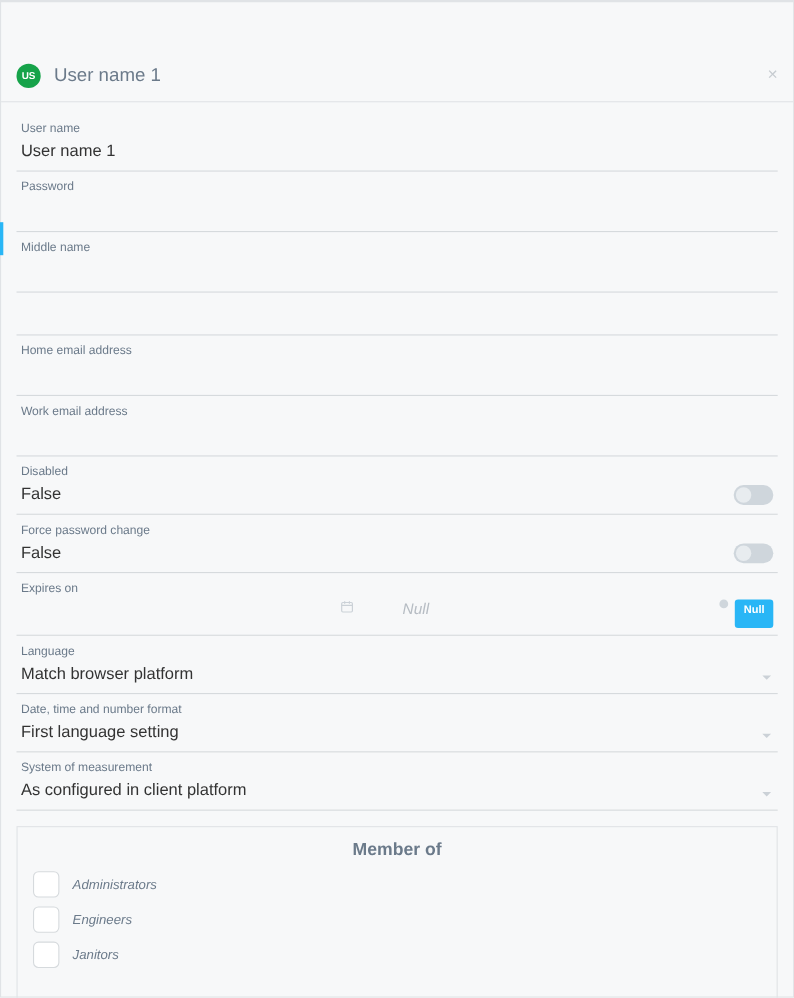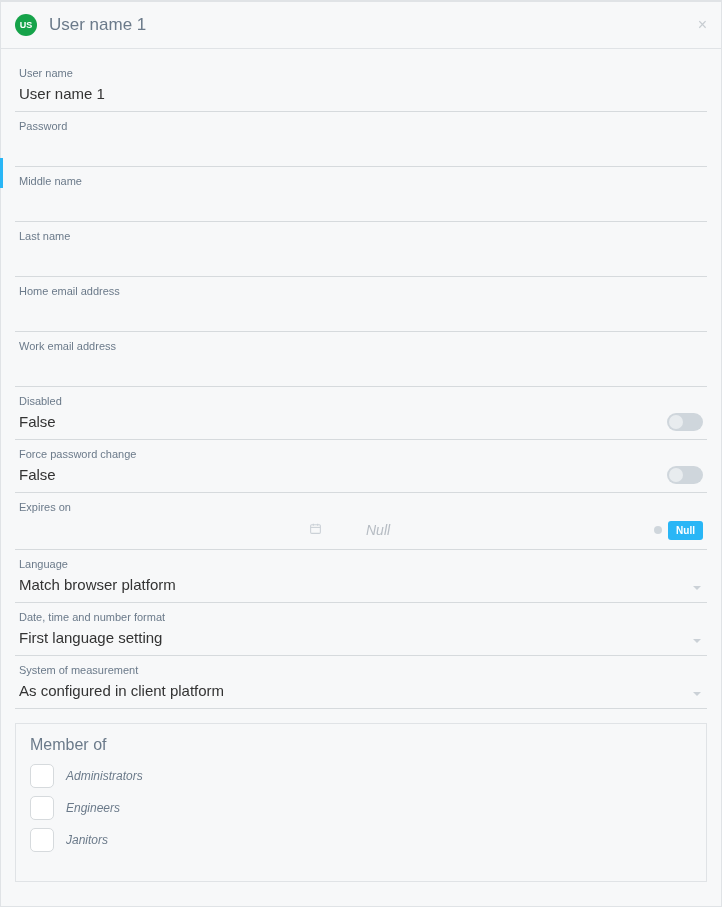--- a/index.html
+++ b/index.html
@@ -17,20 +17,21 @@
     width: 100%;
     height: 100%;
     position: relative;
   }
   .header {
     display: flex;
     align-items: center;
     padding: 12px 14px;
     border-bottom: 1px solid #e0e3e6;
     position: relative;
+    margin-top: 44px;
   }
   .avatar {
     width: 22px;
     height: 22px;
     border-radius: 50%;
     background: #16a34a;
     color: #fff;
     font-size: 9px;
     font-weight: 600;
     display: flex;
@@ -104,21 +105,20 @@
     position: absolute;
     left: 2px;
     top: 2px;
     width: 14px;
     height: 14px;
     background: #e8ecef;
     border-radius: 50%;
   }
   .date-row .date-content {
     display: flex;
-    align-items: center;
     min-height: 26px;
   }
   .date-icon {
     color: #cbd1d7;
     font-size: 13px;
     margin-left: 290px;
   }
   .date-null-text {
     color: #b6bcc3;
     font-style: italic;
@@ -156,22 +156,23 @@
     border-top: 4px solid #cbd1d7;
   }
   .group-box {
     border: 1px solid #e0e3e6;
     margin-top: 14px;
     padding: 12px 14px 14px 14px;
   }
   .group-title {
     color: #6b7a8a;
     font-size: 16px;
-    font-weight: 400;
+    font-weight: 700;
     margin-bottom: 10px;
+    text-align: center;
   }
   .group-item {
     display: flex;
     align-items: center;
     margin-bottom: 8px;
   }
   .group-item:last-child { margin-bottom: 15px; }
   .chk {
     width: 24px;
     height: 24px;
@@ -211,21 +212,20 @@
       <div class="field-value"></div>
     </div>
 
 
     <div class="field field-empty">
       <span class="field-label">Middle name</span>
       <div class="field-value"></div>
     </div>
 
     <div class="field field-empty">
-      <span class="field-label">Last name</span>
       <div class="field-value"></div>
     </div>
 
     <div class="field field-empty">
       <span class="field-label">Home email address</span>
       <div class="field-value"></div>
     </div>
 
     <div class="field field-empty">
       <span class="field-label">Work email address</span>

